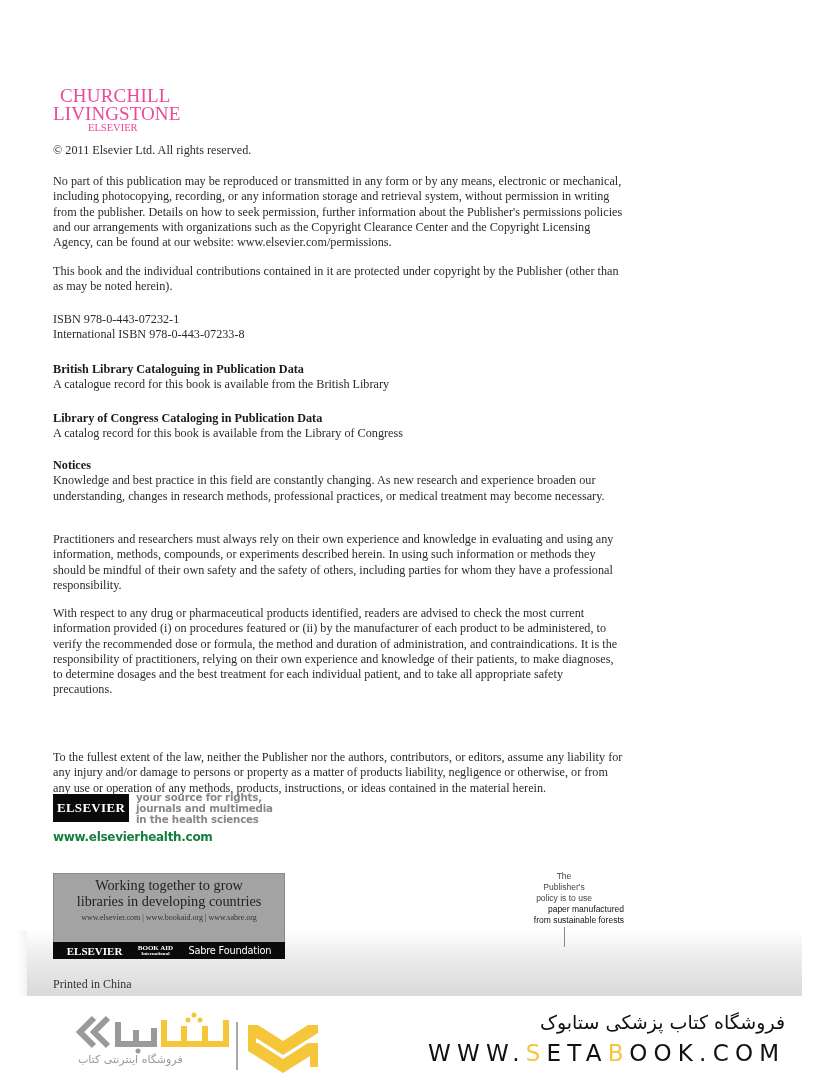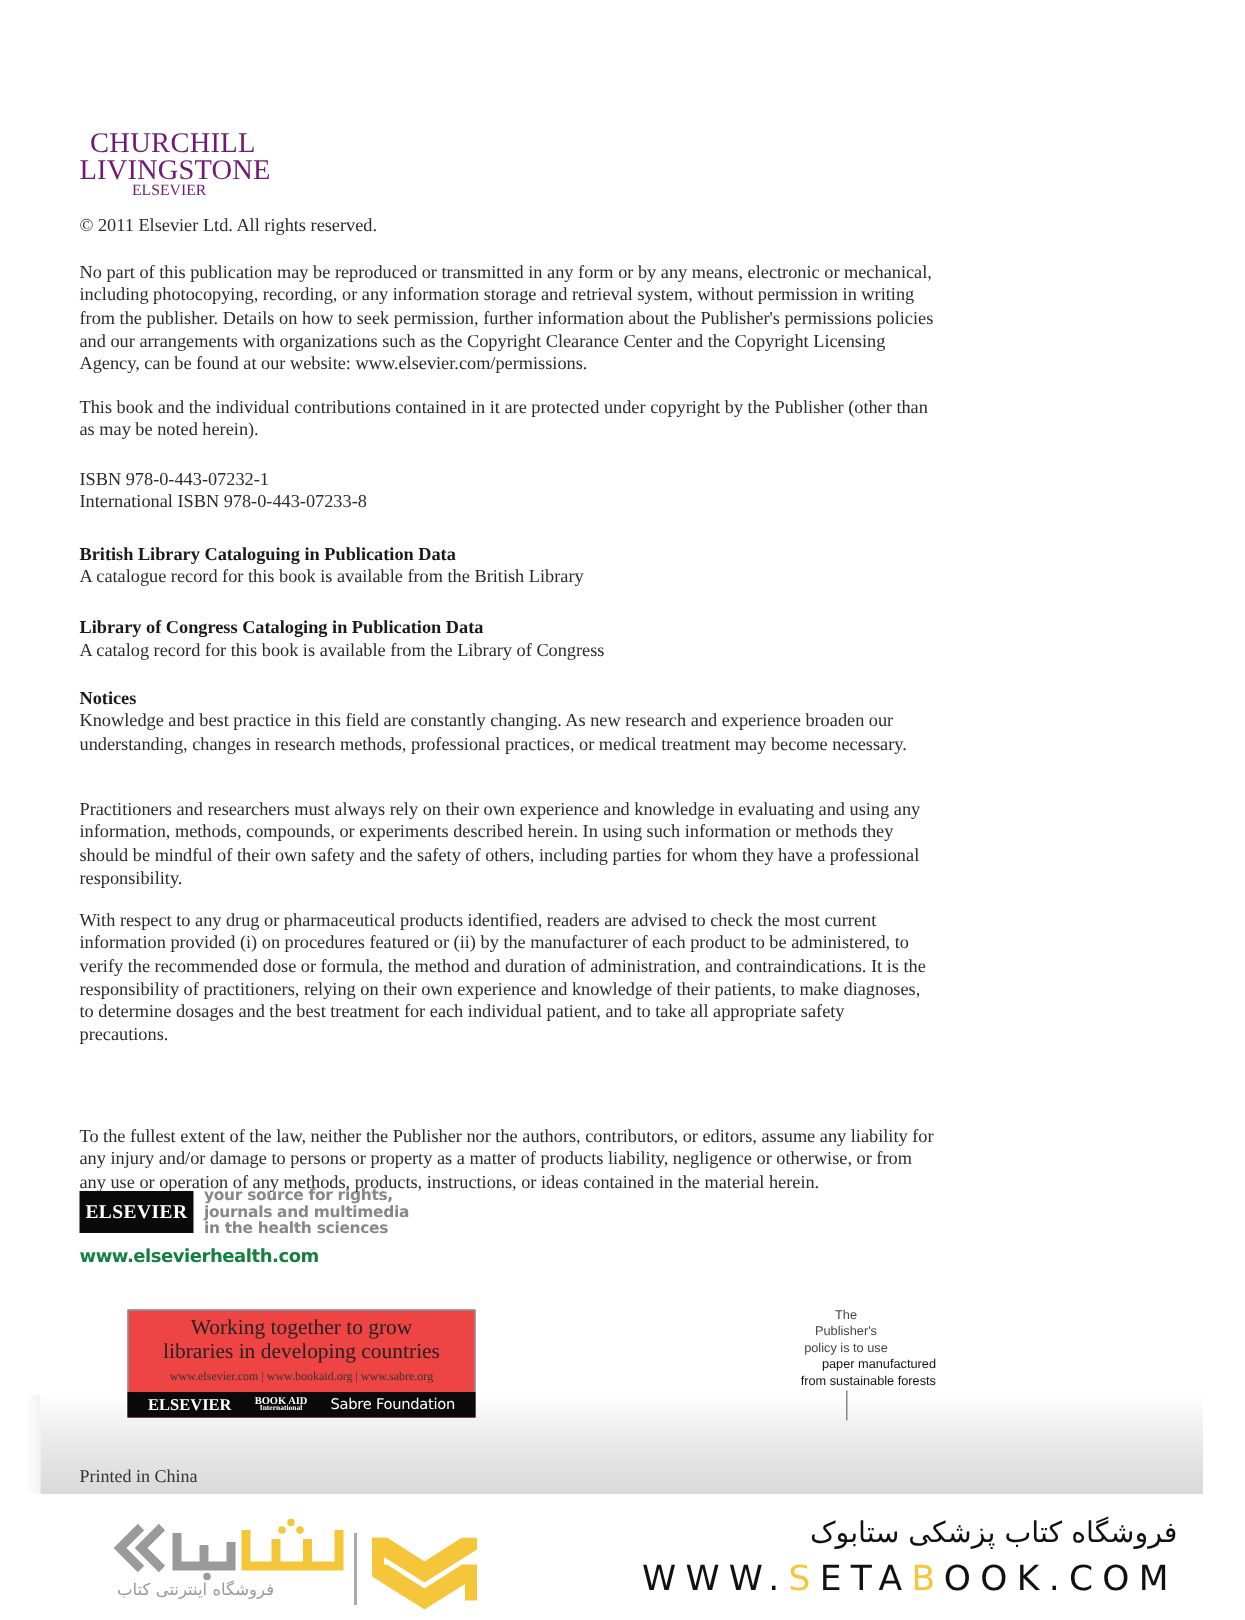--- a/index.html
+++ b/index.html
@@ -1,21 +1,21 @@
 <!DOCTYPE html>
 <html><head>
   <meta charset="utf-8">
   <style>
     * { margin: 0; padding: 0; box-sizing: border-box; }
     html, body { width: 830px; height: 1080px; background: #ffffff; overflow: hidden; }
     body { position: relative; font-family: "Liberation Serif", "DejaVu Serif", serif; color: #2a2a2a; }
 
     .page { position: absolute; left: 0; top: 0; width: 830px; height: 1080px; }
 
-    .publisher-logo { position: absolute; left: 53px; top: 86px; width: 140px; line-height: 1; color: #701a75; }
+    .publisher-logo { position: absolute; left: 53px; top: 86px; width: 140px; line-height: 1; color: #ec4899; }
     .publisher-logo .l1 { font-size: 19px; letter-spacing: 0.2px; display: block; padding-left: 7px; }
     .publisher-logo .l2 { font-size: 19px; letter-spacing: 0.1px; display: block; margin-top: -1px; }
     .publisher-logo .l3 { font-size: 10.5px; display: block; padding-left: 35px; margin-top: 0px; }
 
     .text-block { position: absolute; left: 53px; width: 570px; font-size: 12.2px; line-height: 15.3px; color: #2b2b2b; }
     .text-block p { margin: 0; }
     .heading { font-weight: bold; color: #1a1a1a; }
 
     .copyright { top: 143px; }
     .para1 { top: 174px; }
@@ -35,21 +35,21 @@
     .health-tag { position: absolute; left: 83px; top: 0px; font-family: "DejaVu Sans", sans-serif; font-size: 10.3px; line-height: 11px; color: #888; font-weight: bold; letter-spacing: -0.2px; }
     .health-url { position: absolute; left: 0; top: 38px; font-family: "DejaVu Sans", sans-serif; font-size: 12px; font-weight: bold; color: #15803d; letter-spacing: -0.3px; }
 
     
     .footer-band { position: absolute; left: 27px; top: 930px; width: 775px; height: 66px;
       background: linear-gradient(to bottom, #ffffff 0%, #ececec 40%, #d9d9d9 100%); }
     .footer-band::before { content: ""; position: absolute; left: -10px; top: 0; width: 10px; height: 100%;
       background: linear-gradient(to right, rgba(255,255,255,1), rgba(230,230,230,0.5)); }
 
     
-    .bookaid-box { position: absolute; left: 53px; top: 873px; width: 232px; height: 72px; border: 1px solid #8a8a8a; background: #ef4444; margin-left: 32px; }
+    .bookaid-box { position: absolute; left: 53px; top: 873px; width: 232px; height: 86px; border: 1px solid #8a8a8a; background: #a3a3a3; }
     .bookaid-title { position: absolute; left: 0; top: 3px; width: 100%; text-align: center; font-size: 14.3px; line-height: 16px; color: #222; }
     .bookaid-urls { position: absolute; left: 0; top: 39px; width: 100%; text-align: center; font-size: 8px; color: #333; }
     .bookaid-bar { position: absolute; left: -1px; bottom: -1px; width: 232px; height: 17px; background: #0a0a0a; color: #fff;
       display: flex; align-items: center; justify-content: space-around; padding: 0 6px; }
     .bookaid-bar .b-els { font-family: "Liberation Serif", serif; font-weight: bold; font-size: 11px; }
     .bookaid-bar .b-aid { font-family: "Liberation Serif", serif; font-weight: bold; font-size: 7px; line-height: 6px; text-align: center; }
     .bookaid-bar .b-aid small { font-size: 5px; display: block; }
     .bookaid-bar .b-sabre { font-family: "DejaVu Sans", sans-serif; font-size: 9.8px; letter-spacing: -0.2px; }
 
     

